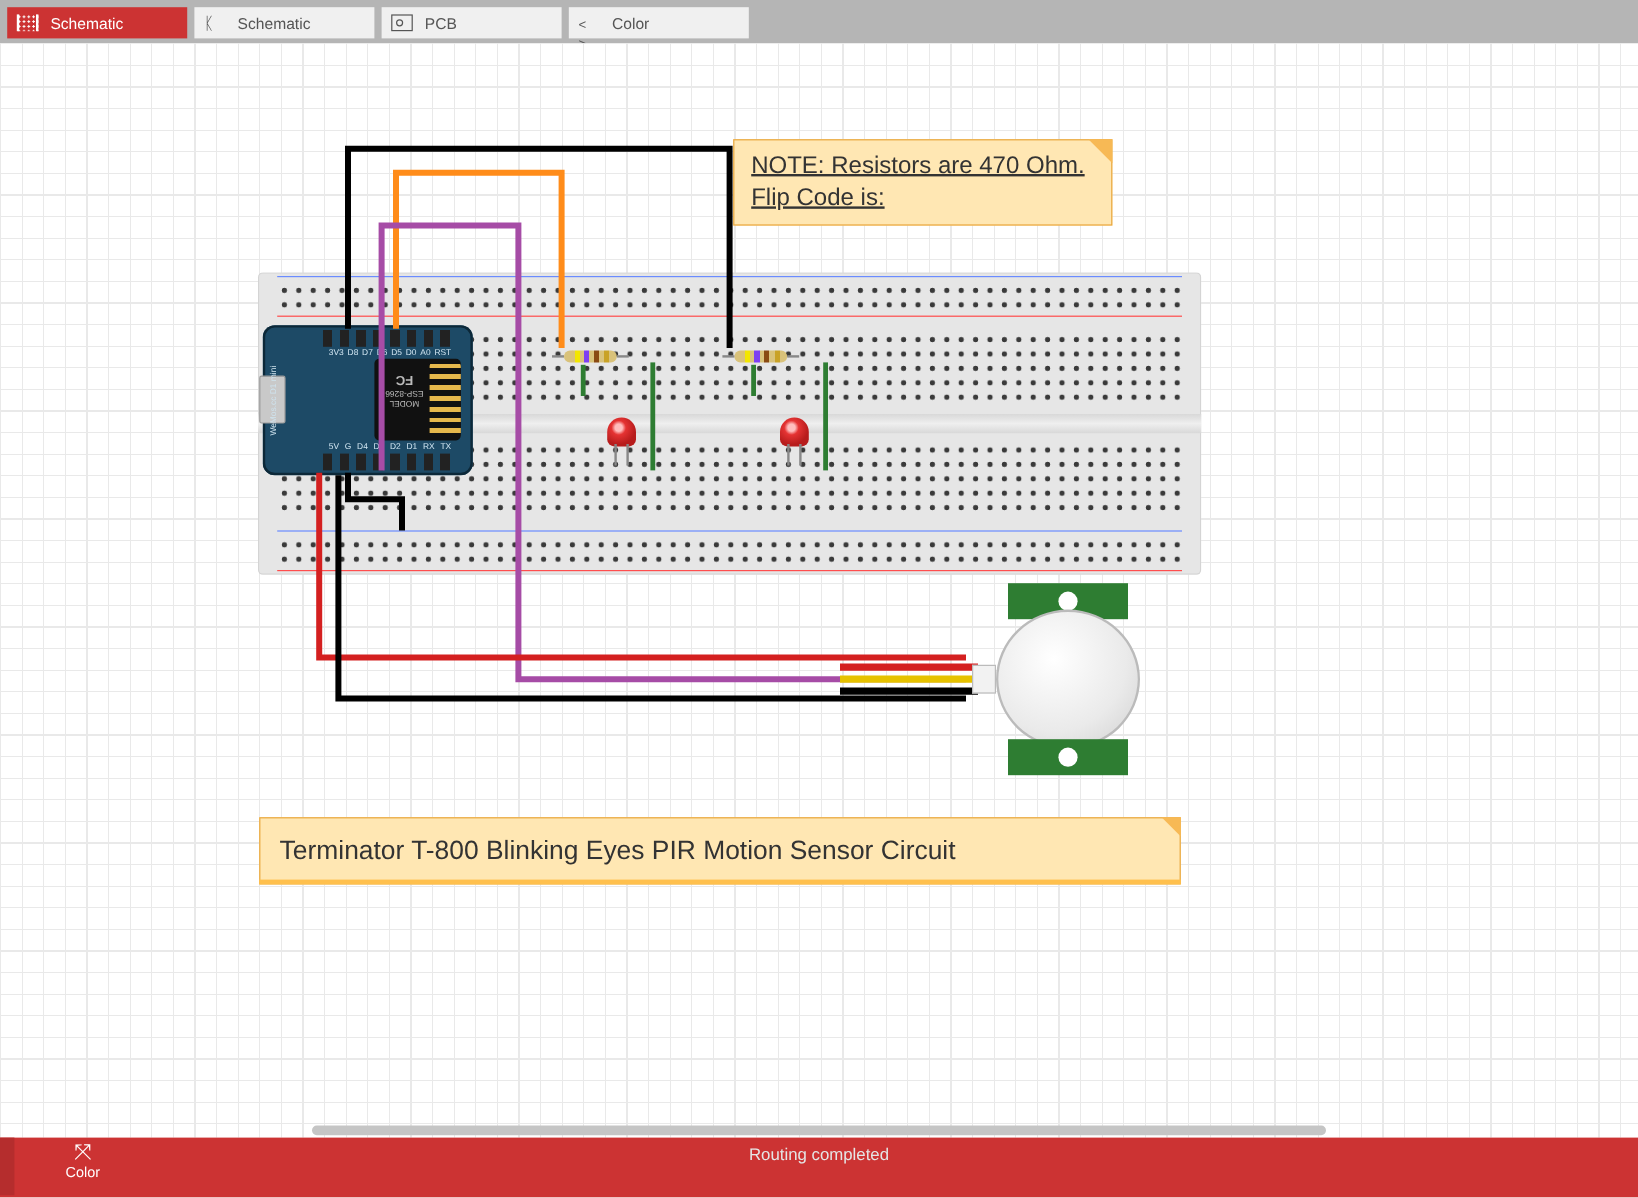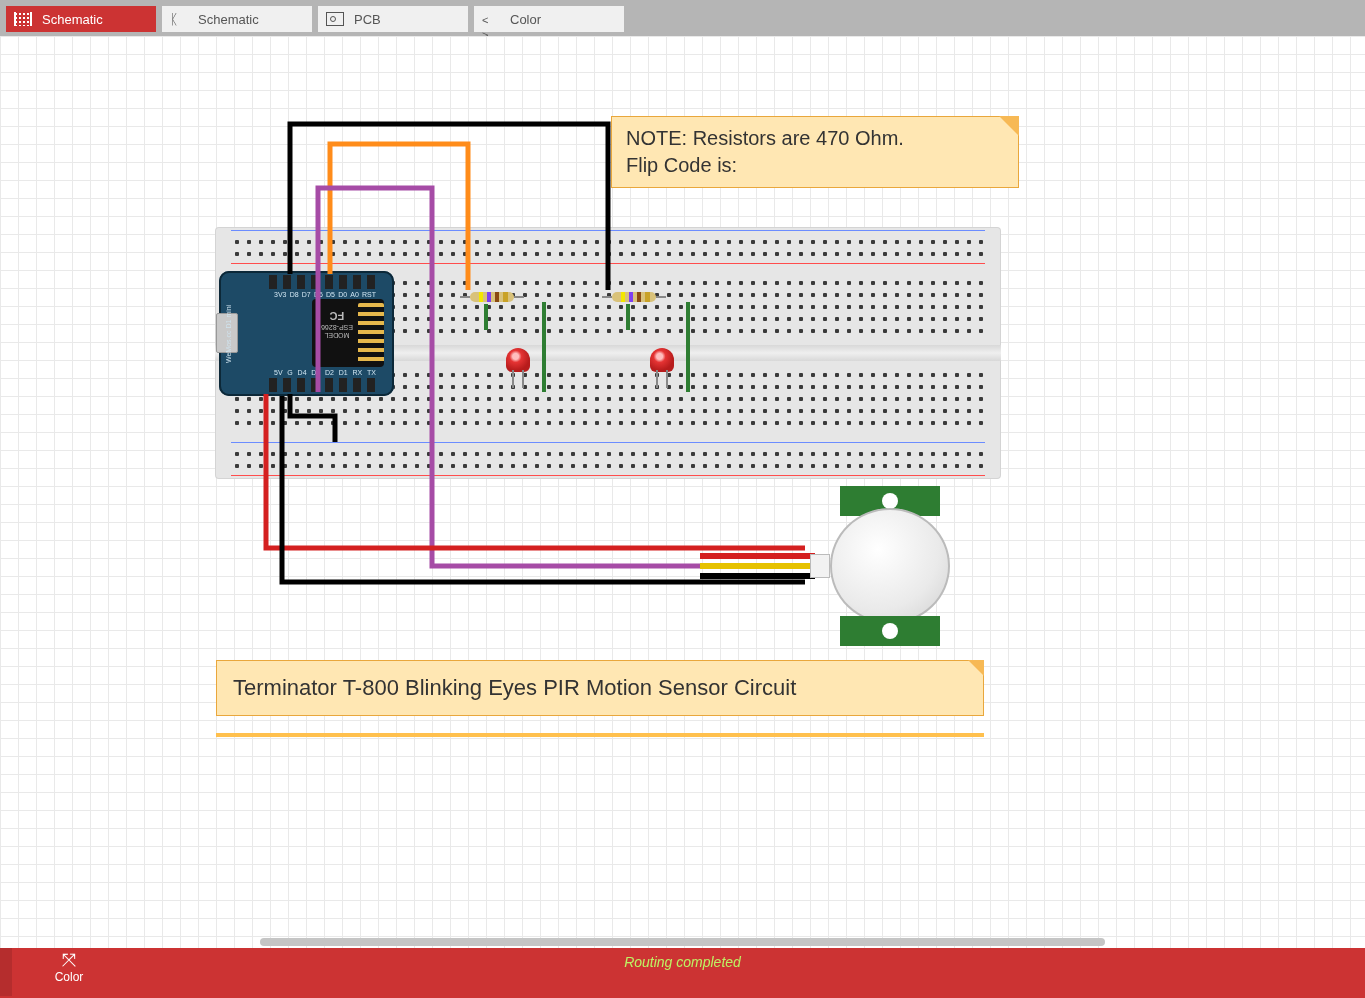--- a/index.html
+++ b/index.html
@@ -363,22 +363,21 @@
     color: #fff;
     display: flex;
     align-items: center;
   }
   .bottombar .status {
     position: absolute;
     left: 50%;
     transform: translateX(-50%);
     top: 6px;
     font-size: 14px;
-    color: #bef264;
-    font-style: italic;
+    color: #e5e5e5;
   }
   .toolbtn {
     position: absolute;
     left: 46px;
     top: 2px;
     width: 46px;
     text-align: center;
     font-size: 12px;
     cursor: pointer;
   }
@@ -412,21 +411,21 @@
     <span>PCB</span>
   </div>
   <div class="tab">
     <span class="ticon icon-code"></span>
     <span>Color</span>
   </div>
 </div>
 
 <div class="canvas">
 
-  <div class="note big" style="left:611px; top:80px; width:408px;">
+  <div class="note big" style="left:611px; top:80px; width:316px;text-decoration:underline;">
     <div>NOTE: Resistors are 470 Ohm.</div>
     <div>Flip Code is:</div>
   </div>
 
   <div class="bb">
     <div class="rail top"></div>
     <div class="tie upper"></div>
     <div class="gap"></div>
     <div class="tie lower"></div>
     <div class="rail bot"></div>
@@ -502,21 +501,21 @@
     <path d="M700 540 L815 540" stroke="#000" stroke-width="6" fill="none"></path>
   </svg>
 
   <div class="pir" style="left:830px; top:450px;">
     <div class="pcb-top"></div>
     <div class="dome"></div>
     <div class="pcb-bot"></div>
     <div class="conn"></div>
   </div>
 
-  <div class="note" style="left:216px; top:624px; width:768px; font-size:22px; padding:12px 16px;">
+  <div class="note" style="left:216px; top:645px; width:768px; font-size:22px; padding:12px 16px;">
     <span>Terminator T-800 Blinking Eyes PIR Motion Sensor Circuit</span>
   </div>
   <div class="note-rule" style="left:216px; top:697px; width:768px;"></div>
 
   <div class="scrollbar"></div>
 </div>
 
 <div class="bottombar">
   <div class="leftfrag"></div>
   <div class="toolbtn">

